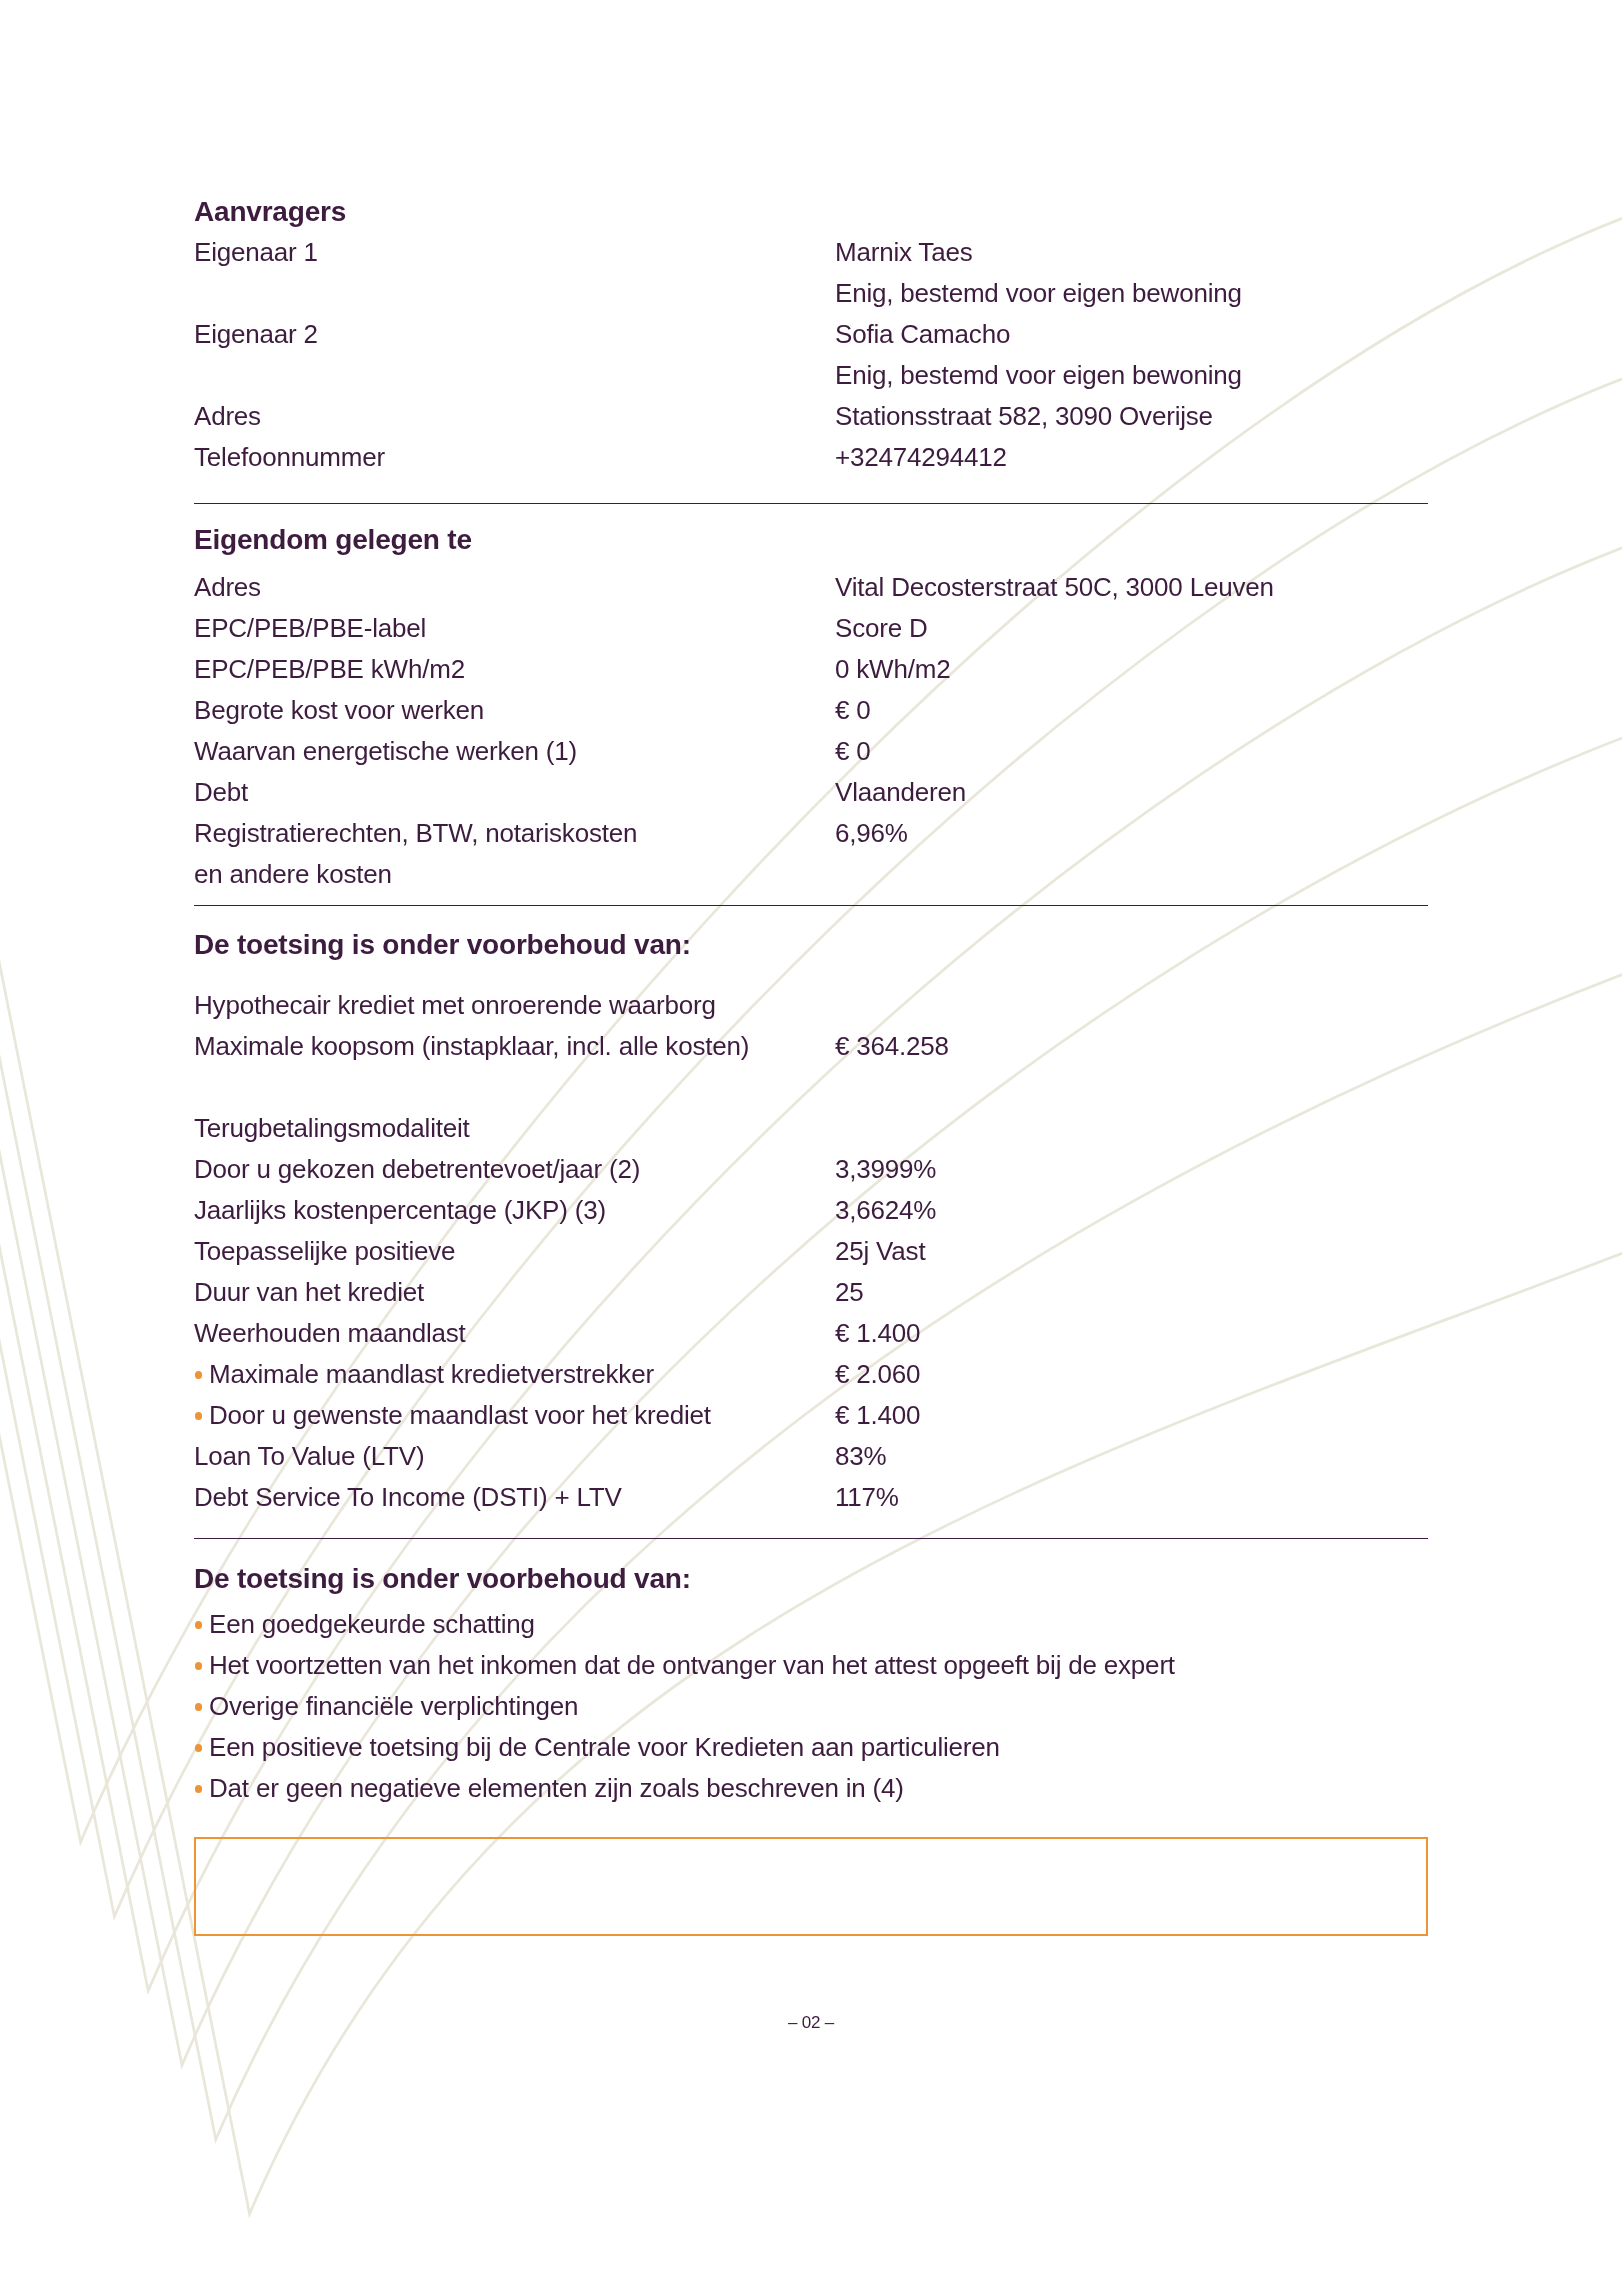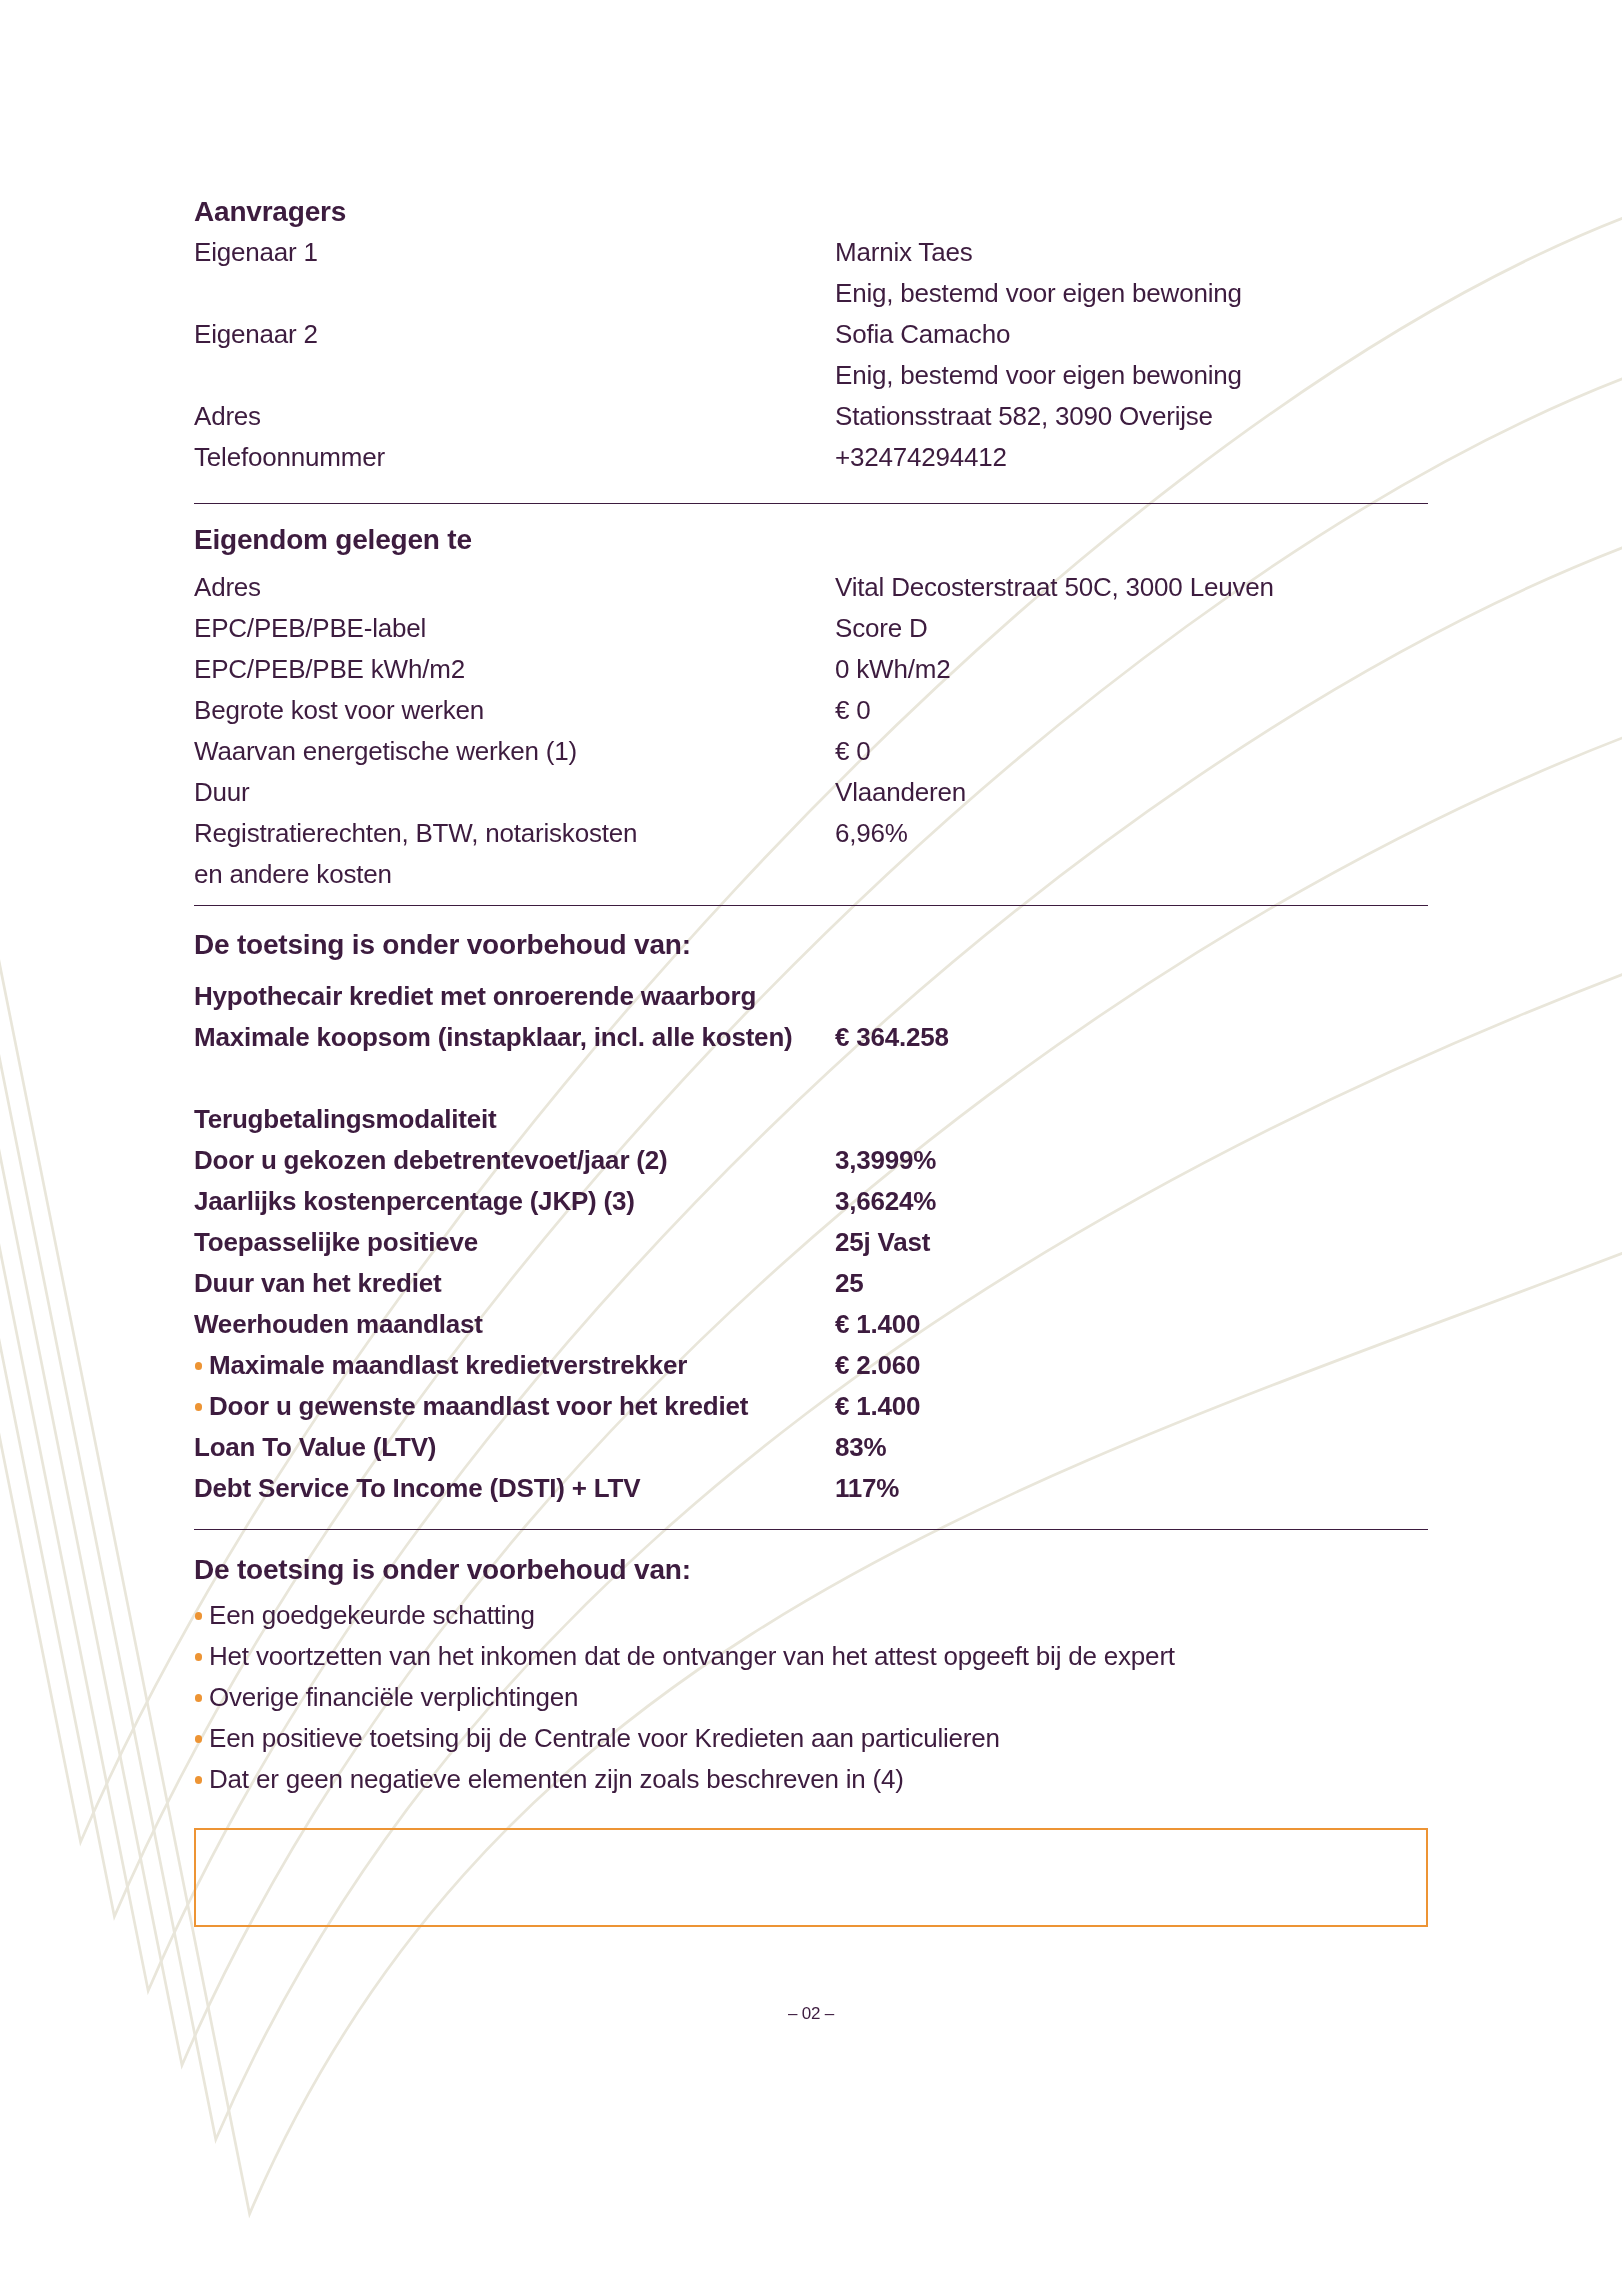--- a/index.html
+++ b/index.html
@@ -28,21 +28,21 @@
   }
   .title{
     margin:0;font-size:28px;font-weight:700;line-height:41px;white-space:nowrap;
   }
   .s1 .title{margin-top:191px;}
   .s2 .title{margin-top:15px;}
   .s3 .title{margin-top:18.6px;}
   .s4 .title{margin-top:18.6px;}
   .rows{margin-top:0;}
   .s2 .rows{margin-top:6.8px;}
-  .s3 .rows{margin-top:11px;font-weight:bold;}
+  .s3 .rows{margin-top:20px;}
   .s4 .rows{margin-top:5px;}
   .row{
     position:relative;display:flex;align-items:flex-start;min-height:41px;
   }
   .label{
     flex:0 0 641px;font-size:26px;line-height:41px;white-space:pre-line;
   }
   .s4 .label{flex:1 1 auto;white-space:nowrap;}
   .value{
     flex:1 1 auto;font-size:26px;line-height:41px;white-space:nowrap;
@@ -148,21 +148,21 @@
           <div class="label">Begrote kost voor werken</div>
           <div class="value">€ 0</div>
         </div>
         <div class="row">
 
           <div class="label">Waarvan energetische werken (1)</div>
           <div class="value">€ 0</div>
         </div>
         <div class="row">
 
-          <div class="label">Duur</div>
+          <div class="label">Debt</div>
           <div class="value">Vlaanderen</div>
         </div>
         <div class="row">
 
           <div class="label">Registratierechten, BTW, notariskosten
 en andere kosten</div>
           <div class="value">6,96%</div>
         </div>
       </div>
     <hr class="divider">

